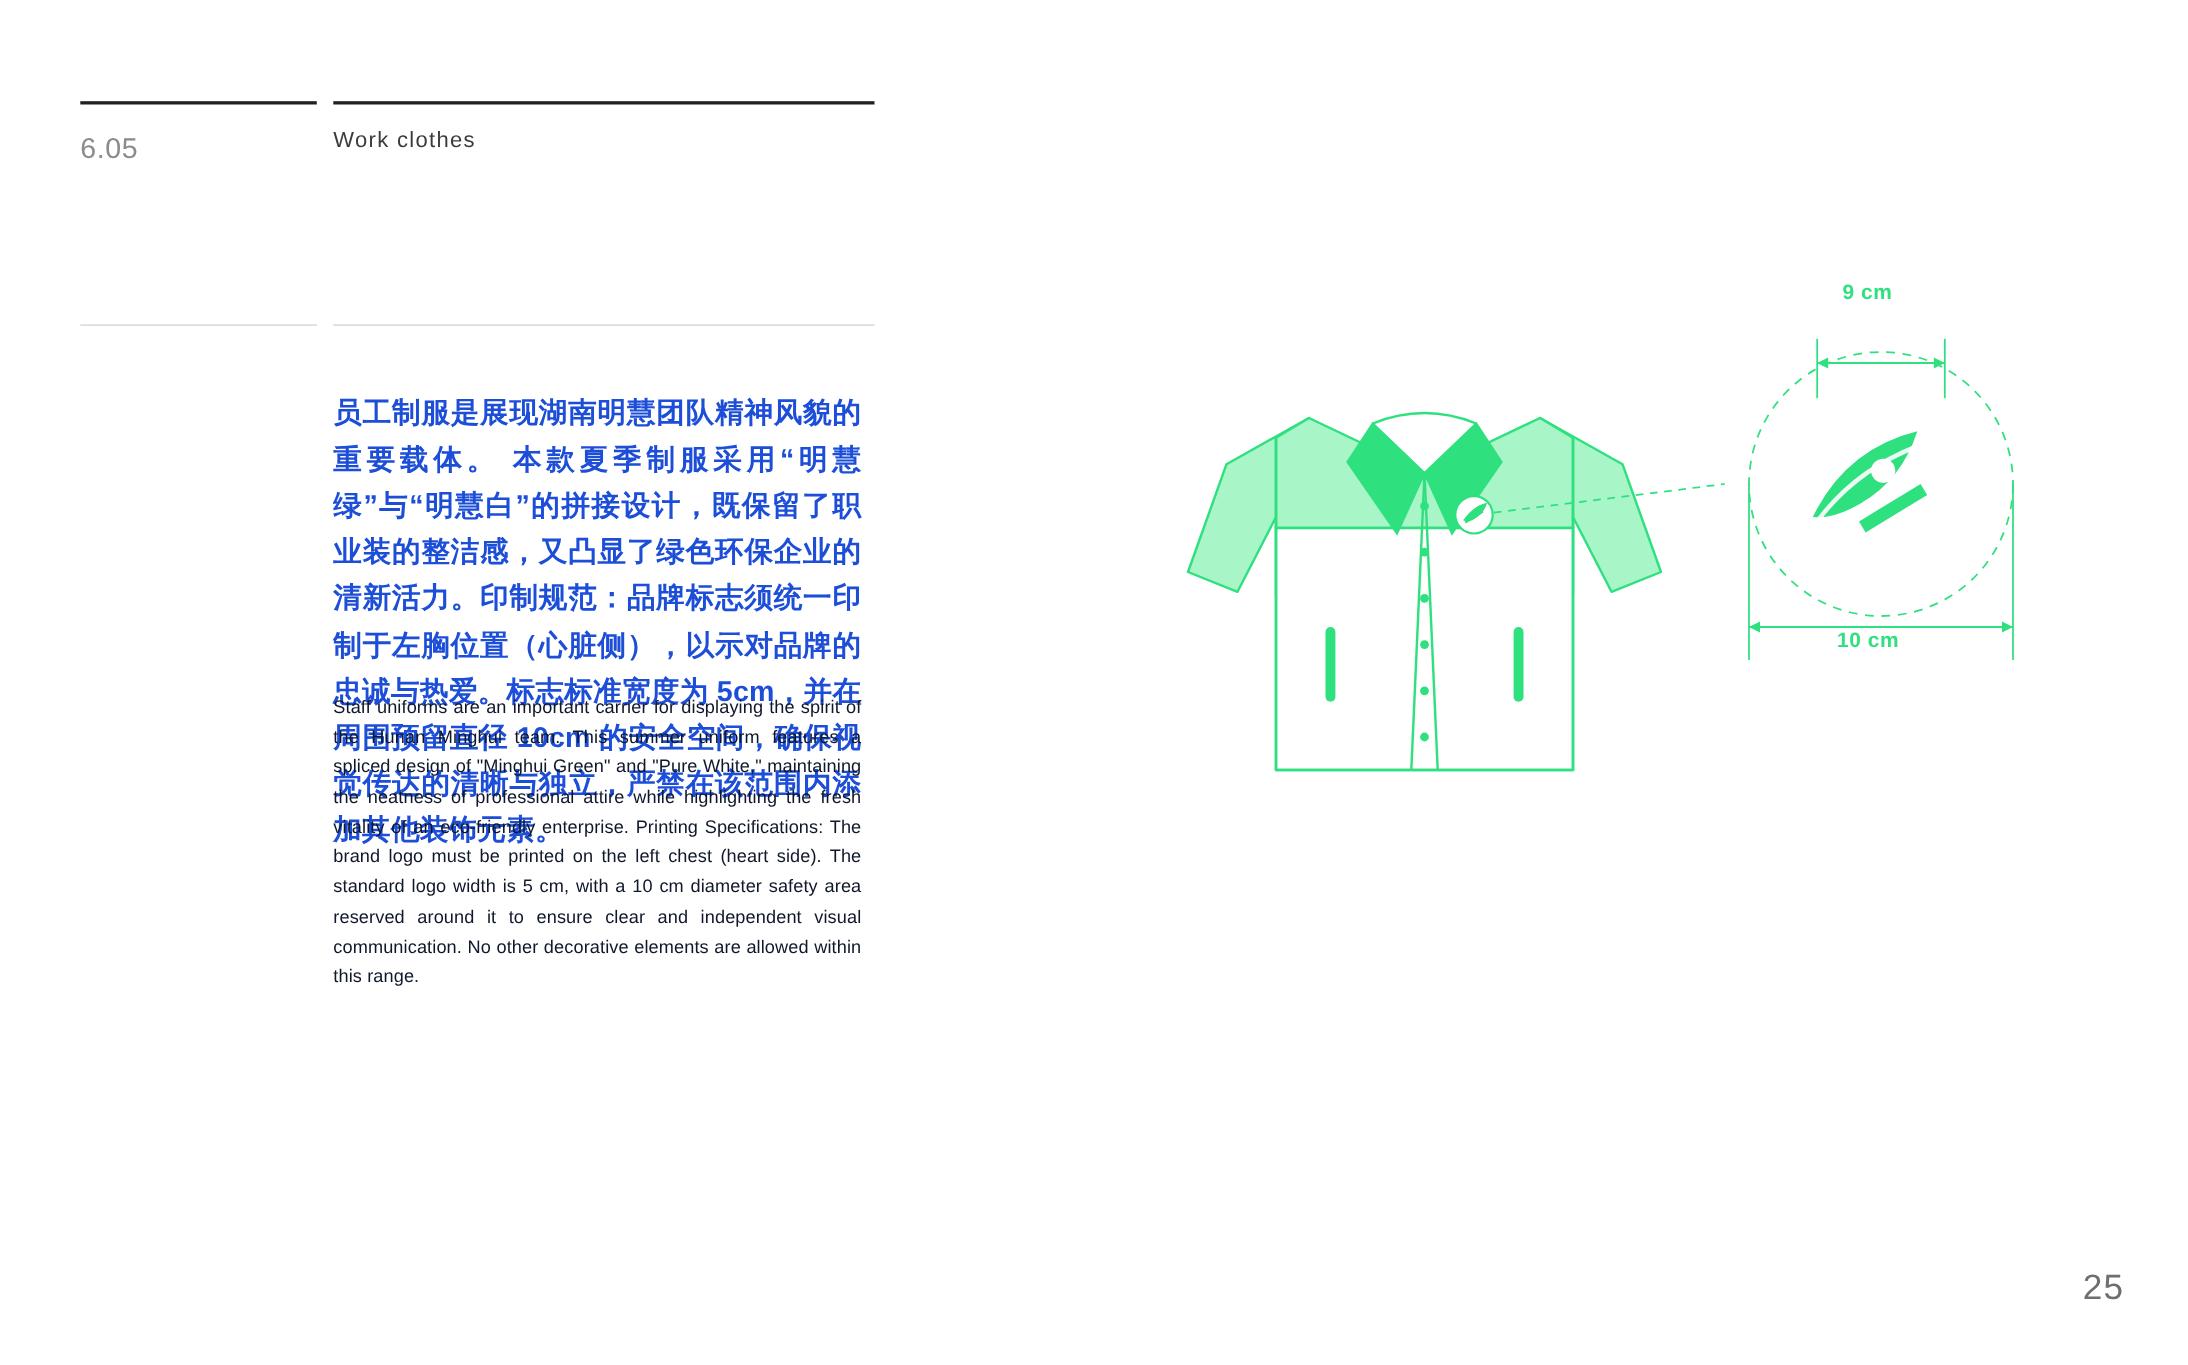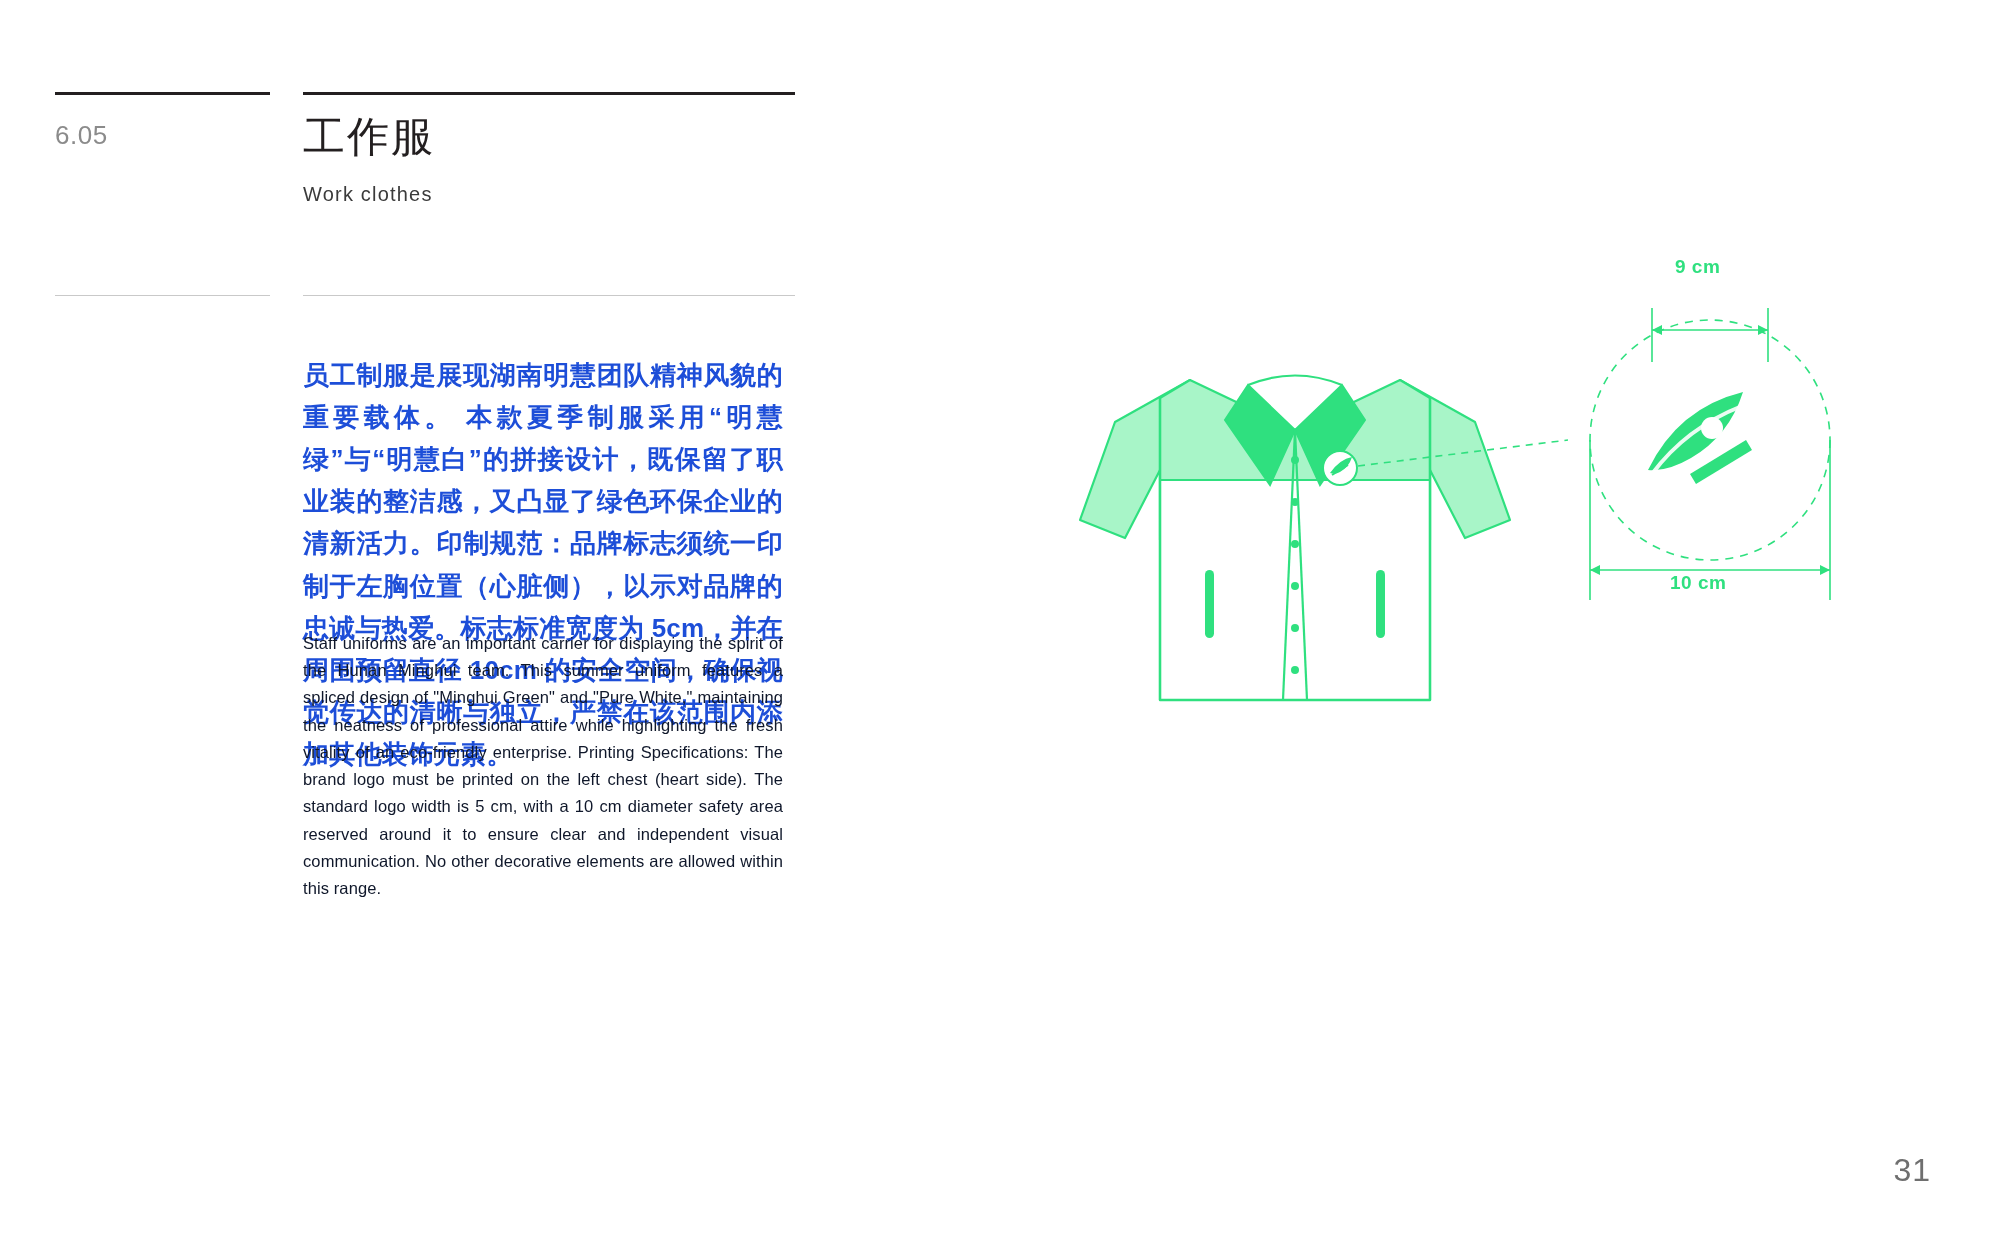--- a/index.html
+++ b/index.html
@@ -12,21 +12,21 @@
     height: 1241px;
     position: relative;
     font-family: "Liberation Sans", sans-serif;
     color: #231f20;
     overflow: hidden;
   }
 
   
   #section-col {
     position: absolute;
-    left: 55px;
+    left: 73px;
     top: 92px;
     width: 215px;
   }
   #section-rule-top {
     border-top: 3px solid #231f20;
     width: 215px;
   }
   #section-number {
     font-size: 26px;
     color: #8b8b8b;
@@ -125,21 +125,20 @@
 <body>
 
 <div id="section-col">
   <div id="section-rule-top"></div>
   <div id="section-number">6.05</div>
   <div id="section-rule-bottom"></div>
 </div>
 
 <div id="title-col">
   <div id="title-rule-top"></div>
-  <div id="title-zh">工作服</div>
   <div id="title-en">Work clothes</div>
   <div id="title-rule-bottom"></div>
 </div>
 
 <div id="body-zh">员工制服是展现湖南明慧团队精神风貌的重要载体。 本款夏季制服采用“明慧绿”与“明慧白”的拼接设计，既保留了职业装的整洁感，又凸显了绿色环保企业的清新活力。印制规范：品牌标志须统一印制于左胸位置（心脏侧），以示对品牌的忠诚与热爱。标志标准宽度为 5cm，并在周围预留直径 10cm 的安全空间，确保视觉传达的清晰与独立，严禁在该范围内添加其他装饰元素。</div>
 <div id="body-en">Staff uniforms are an important carrier for displaying the spirit of the Hunan Minghui team. This summer uniform features a spliced design of "Minghui Green" and "Pure White," maintaining the neatness of professional attire while highlighting the fresh vitality of an eco-friendly enterprise. Printing Specifications: The brand logo must be printed on the left chest (heart side). The standard logo width is 5 cm, with a 10 cm diameter safety area reserved around it to ensure clear and independent visual communication. No other decorative elements are allowed within this range.</div>
 
 <div id="artwork">
   <svg width="880" height="600" viewBox="0 0 880 600" xmlns="http://www.w3.org/2000/svg">
 
@@ -212,13 +211,13 @@
         <path d="M810 300 l-10 -5 l0 10 z" fill="#2fe07f" stroke="none"></path>
       </g>
     </g>
   </svg>
 
   
   <div style="position:absolute; left:655px; top:-14px; font-size:19px; font-weight:bold; color:#2fe07f; letter-spacing:0.5px;">9 cm</div>
   <div style="position:absolute; left:650px; top:288px; font-size:19px; font-weight:bold; color:#2fe07f; letter-spacing:0.5px;margin-top:14px;">10 cm</div>
 </div>
 
-<div id="page-number">31</div>
+<div id="page-number">25</div>
 
 </body></html>

